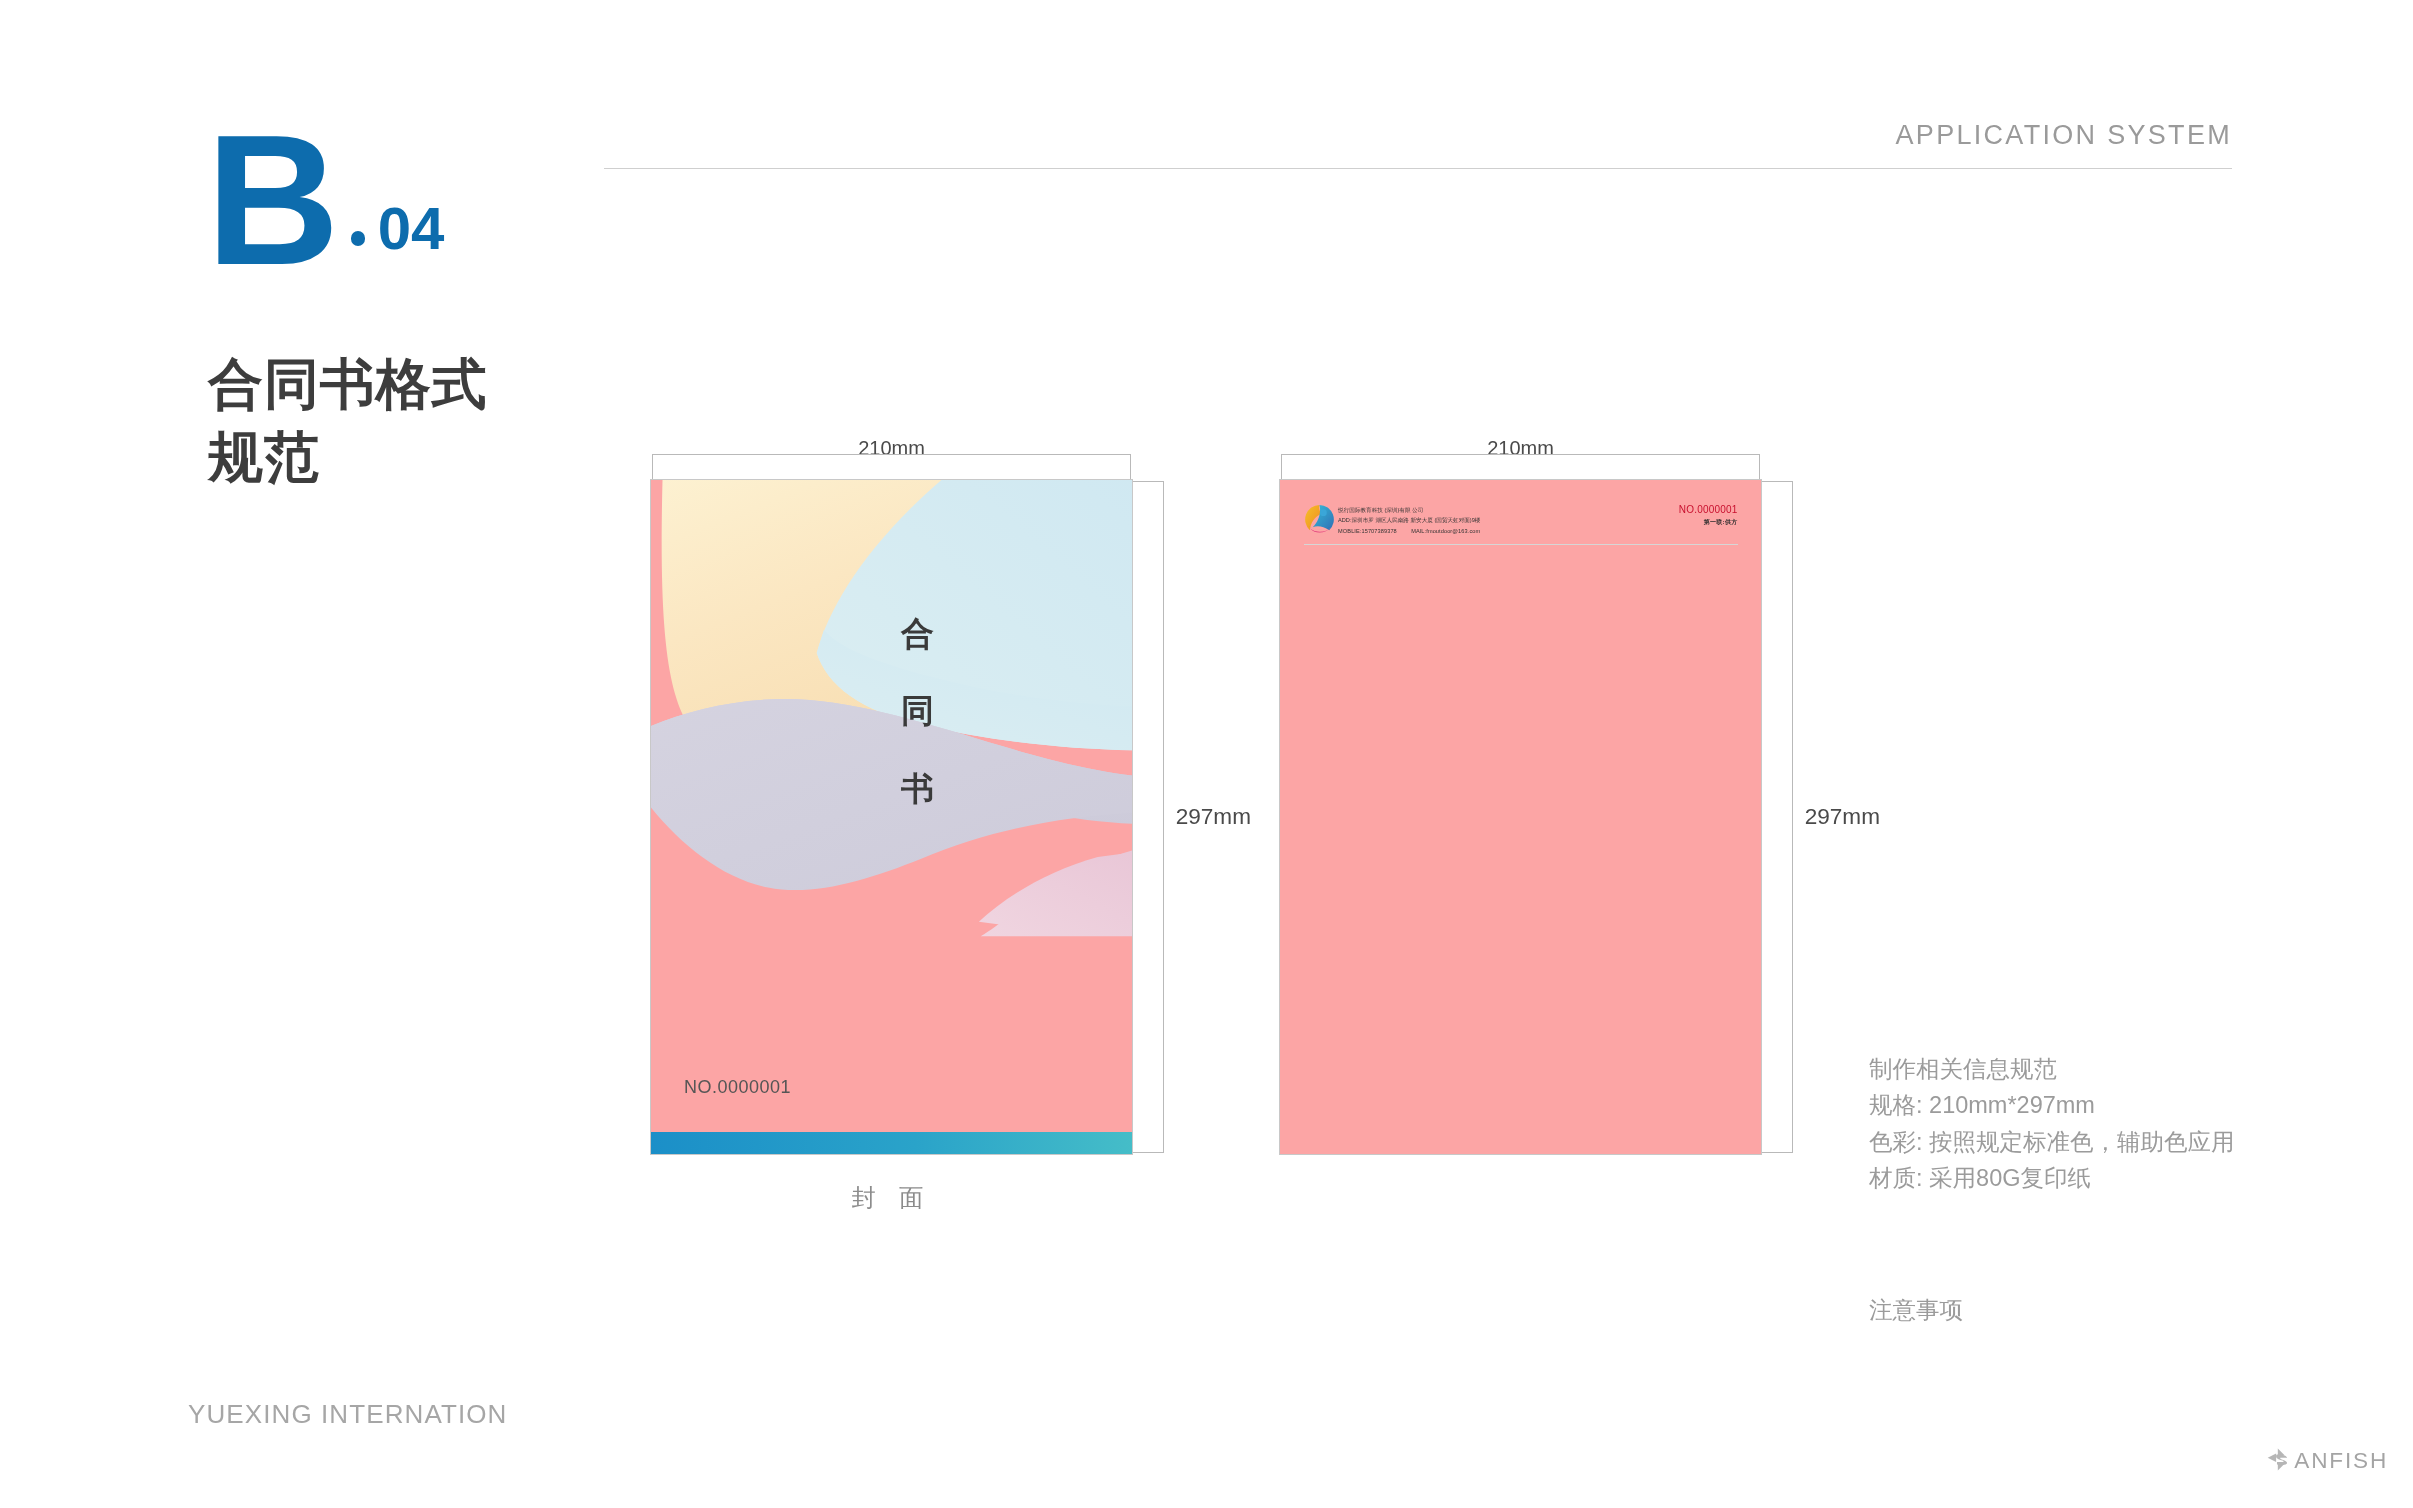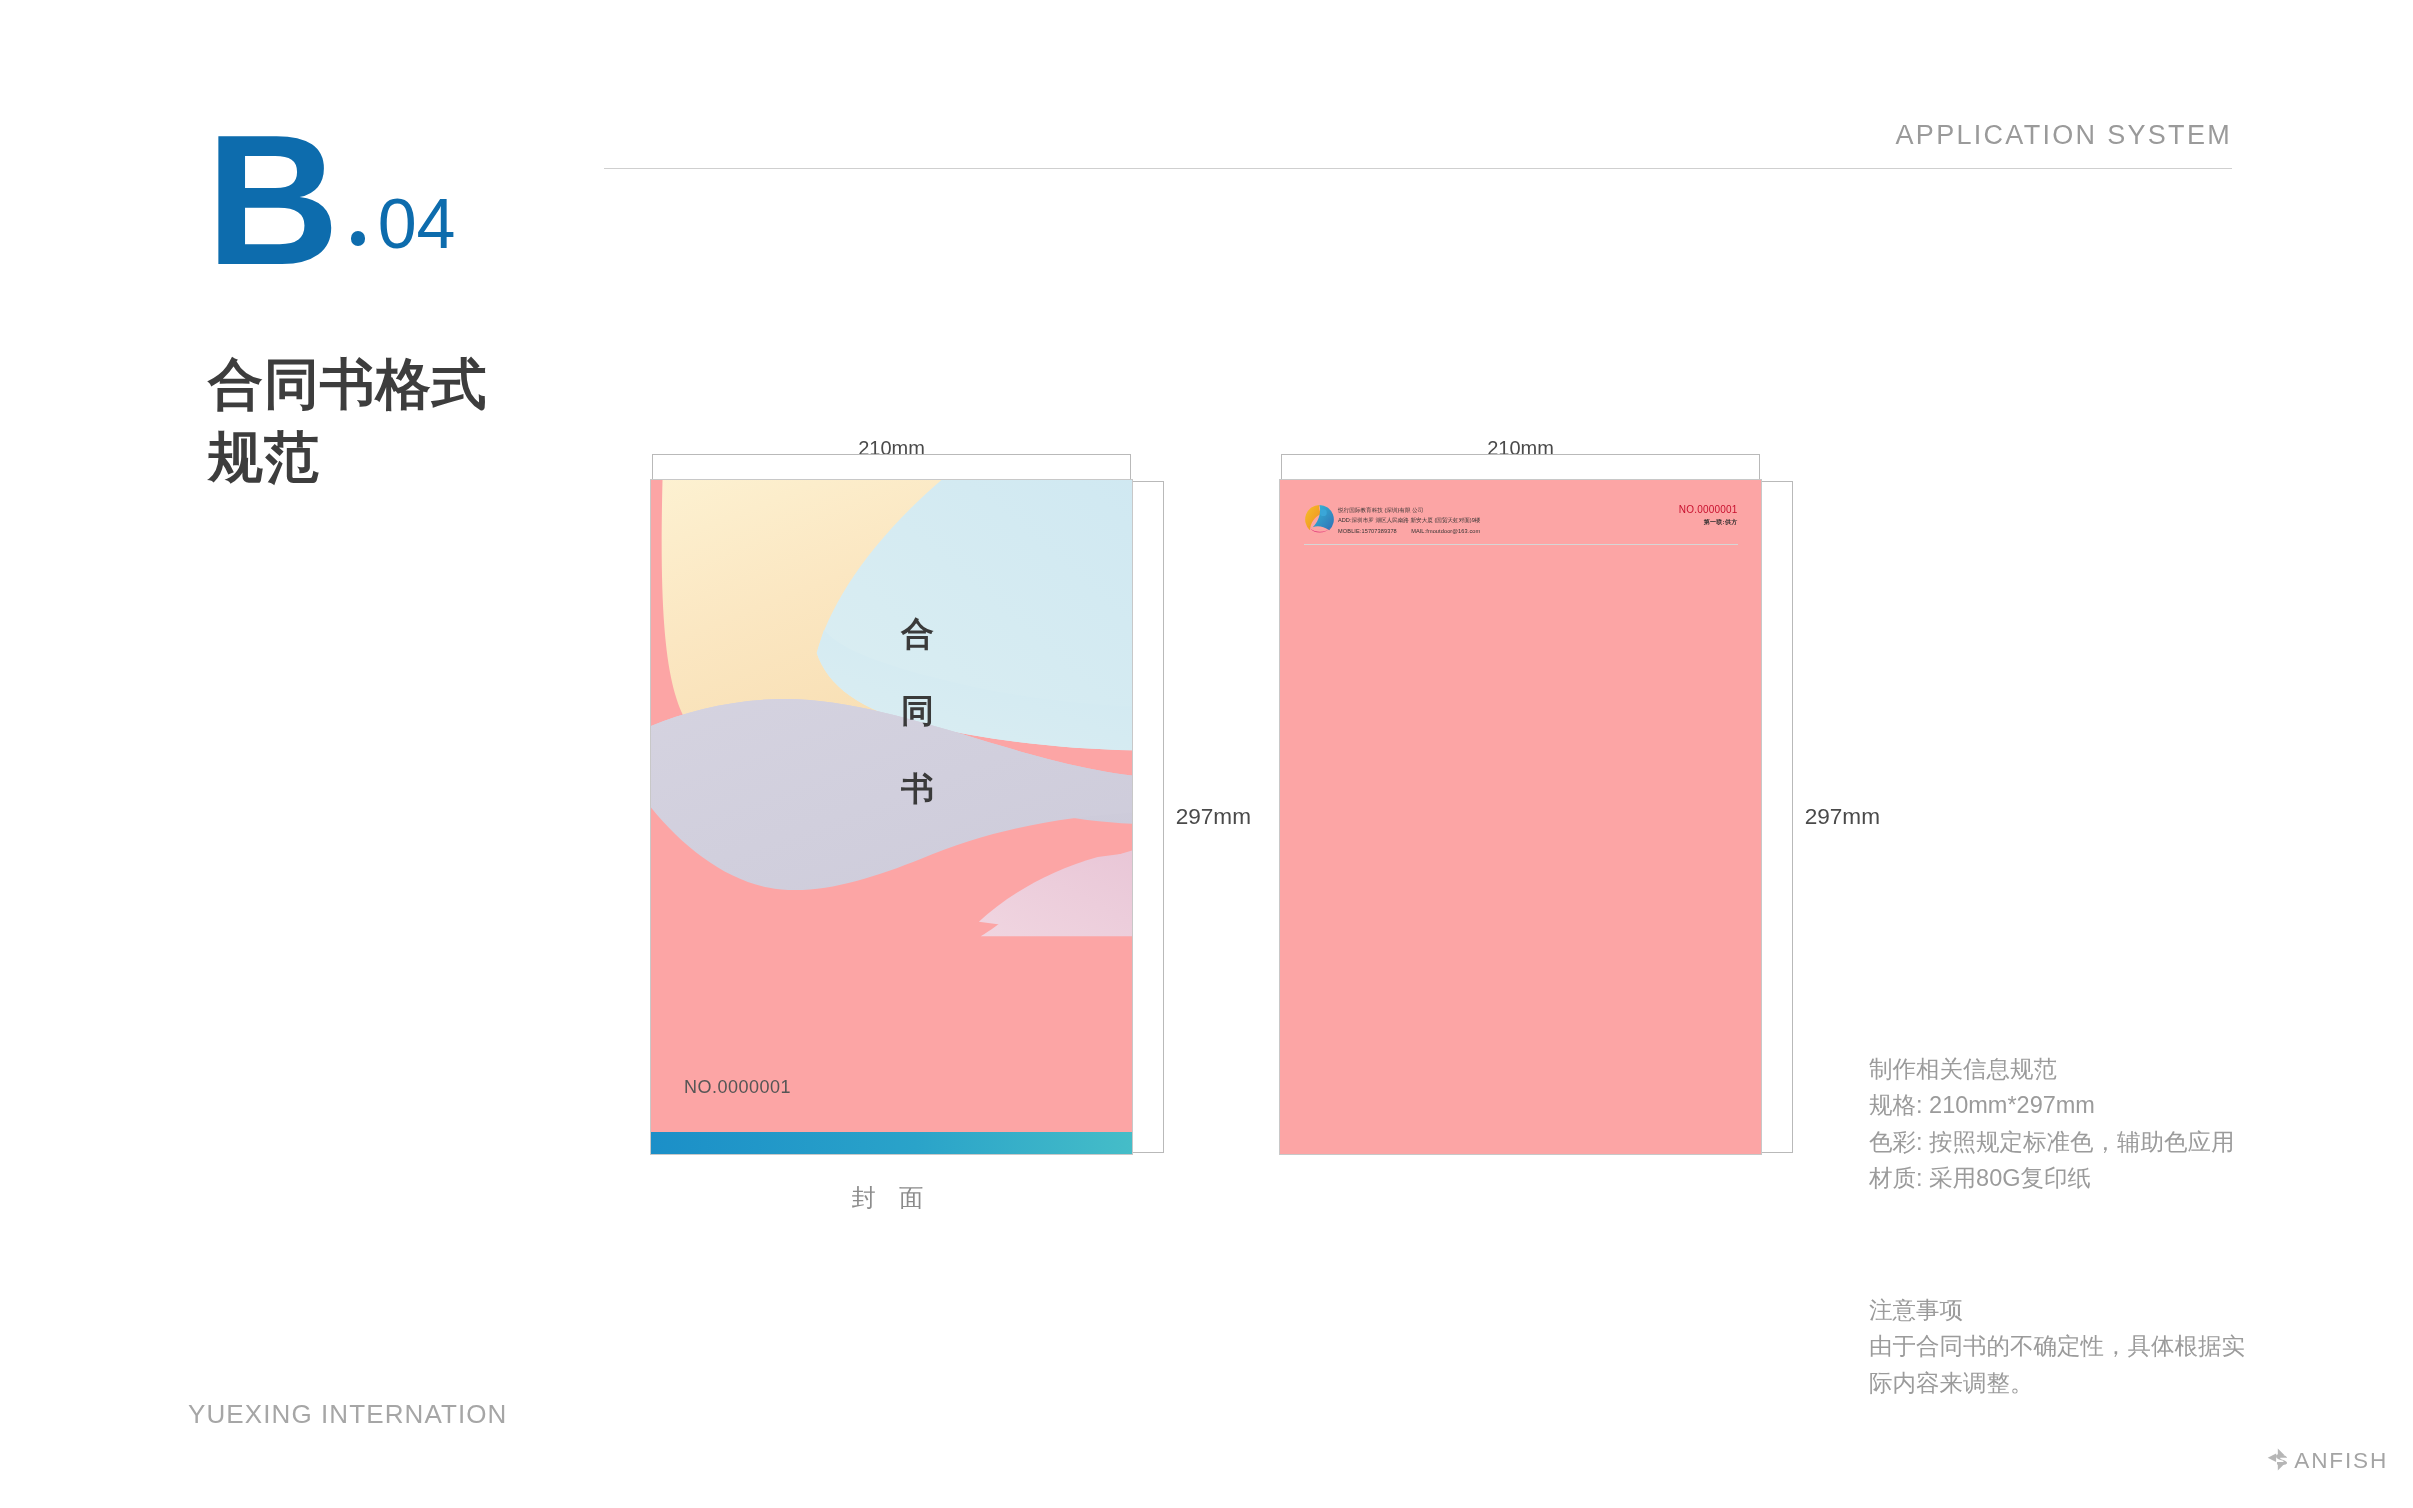--- a/index.html
+++ b/index.html
@@ -53,22 +53,22 @@
   }
   #section-dot {
     width: 14.5px;
     height: 14.5px;
     border-radius: 50%;
     background: #0d6cad;
     margin: 0 12.7px 31px 12.7px;
     flex: none;
   }
   #section-number {
-    font-size: 70px;
-    font-weight: normal;
+    font-size: 60px;
+    font-weight: bold;
     color: #0d6cad;
     line-height: 1;
     margin-bottom: 18px;
   }
 
   
   #page-title {
     position: absolute;
     left: 208px;
     top: 348px;
@@ -415,21 +415,20 @@
 
 <div class="note-block" id="spec-block">
   <div>制作相关信息规范</div>
   <div>规格: 210mm*297mm</div>
   <div>色彩: 按照规定标准色，辅助色应用</div>
   <div>材质: 采用80G复印纸</div>
 </div>
 
 <div class="note-block" id="caution-block">
   <div>注意事项</div>
-  <div>由于合同书的不确定性，具体根据实际内容来调整。</div>
 </div>
 
 <div id="footer-brand">YUEXING INTERNATION</div>
 <div id="watermark">
   <span>
     <svg width="27" height="27" viewBox="0 0 32 32" aria-hidden="true">
       <path d="M14 3 L22 11 L14 11 Z" fill="#8a8a8a"></path>
       <path d="M2 14 L12 9 L12 19 Z" fill="#8a8a8a"></path>
       <path d="M14 21 L22 21 L14 29 Z" fill="#8a8a8a"></path>
       <path d="M13 10 C21 10 25 12 25 14 L17 14 C15 16 25 17 25 20 C25 22 21 23 13 22 L13 19 C19 19 21 19 21 18 C21 17 12 16 12 13 C12 11 12 10 13 10 Z" fill="#8a8a8a"></path>

